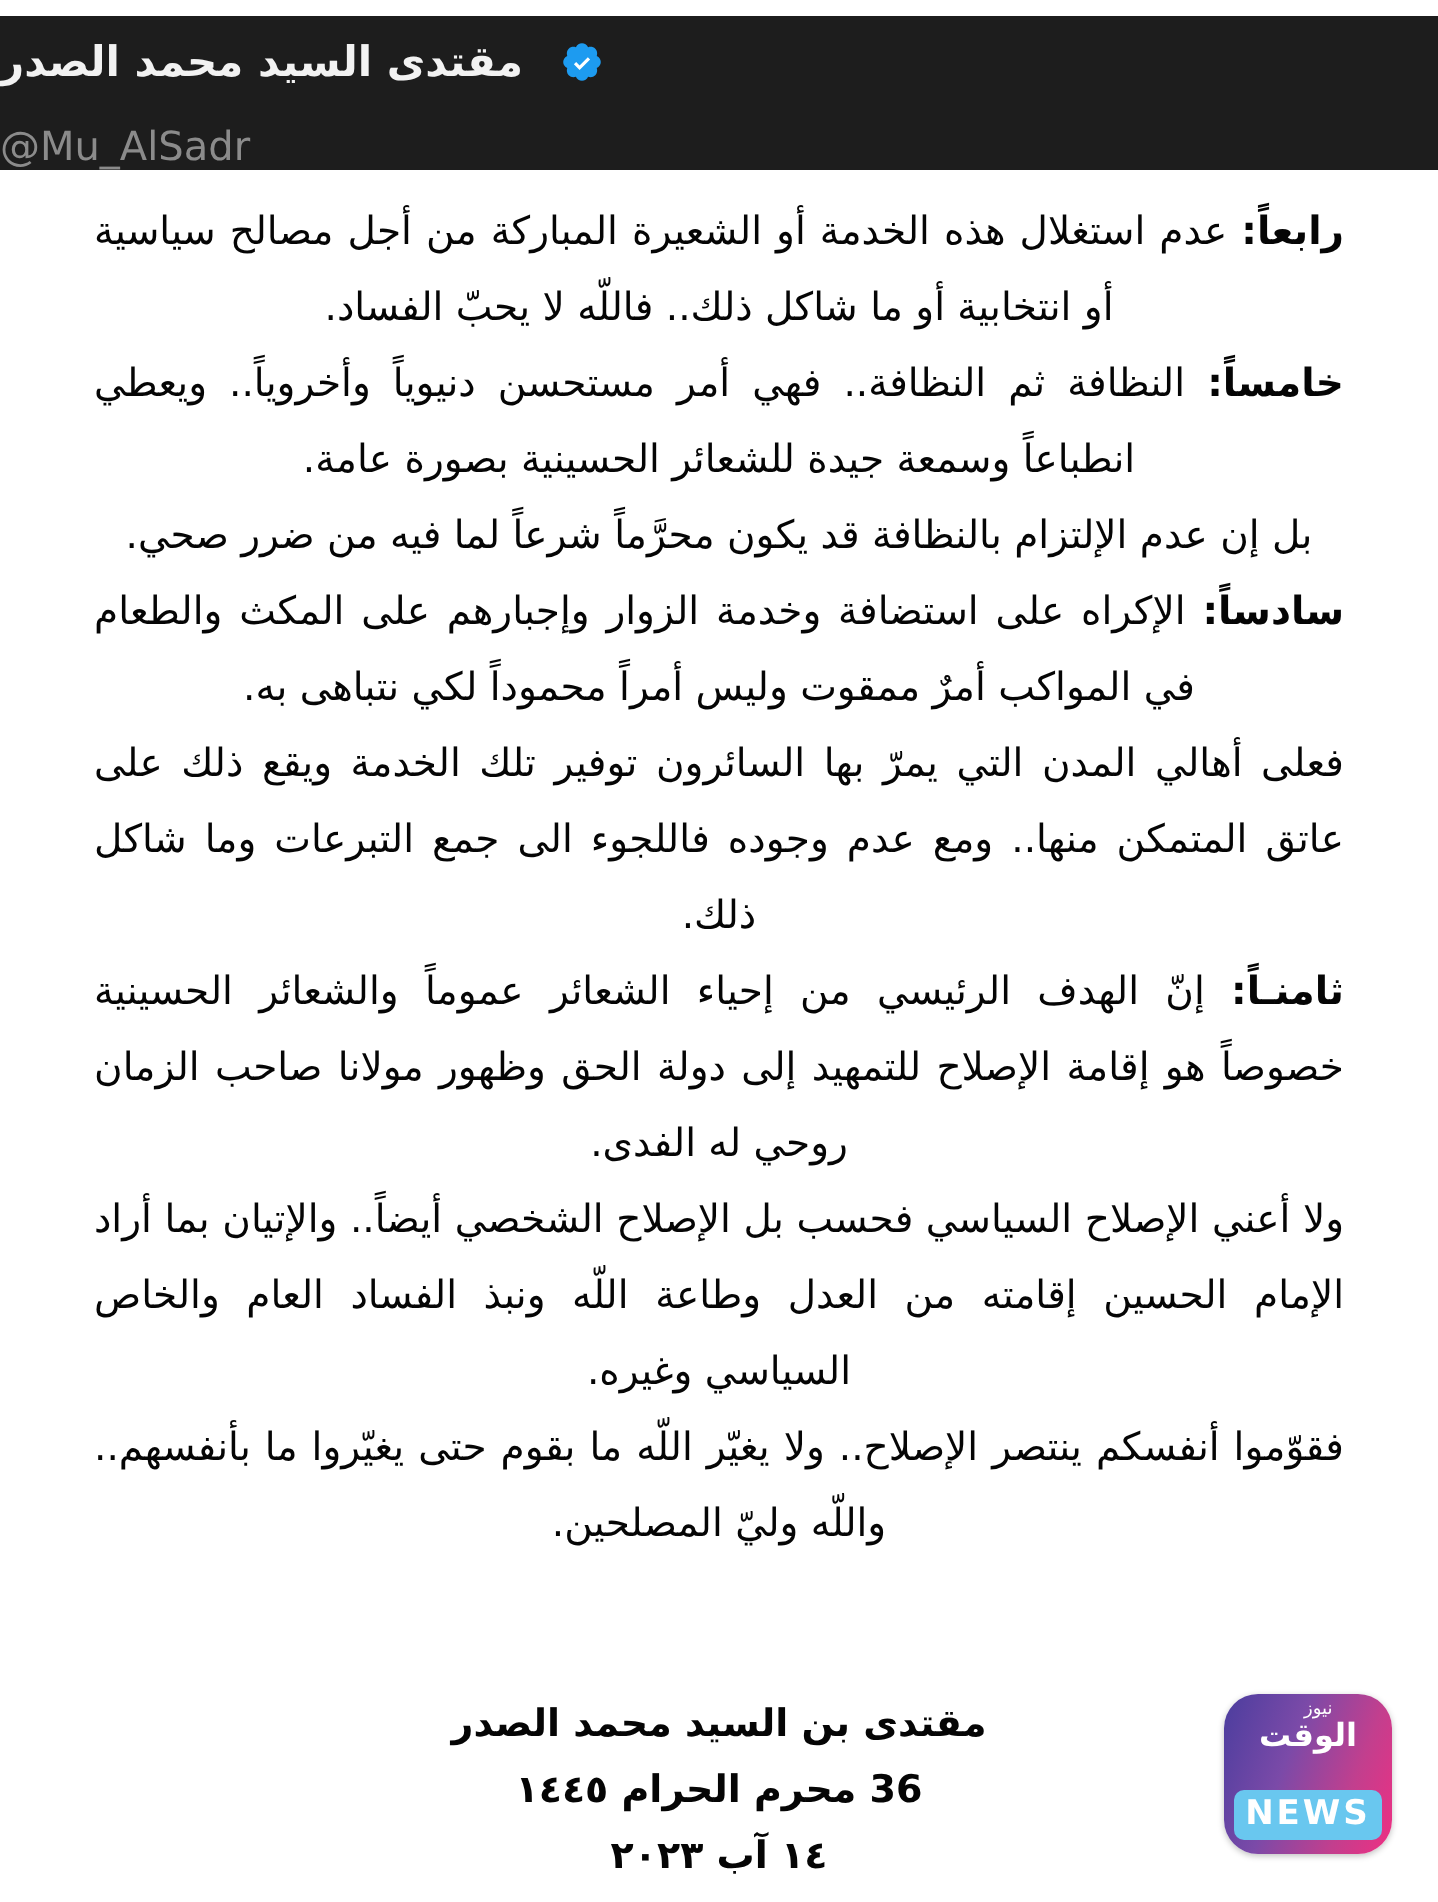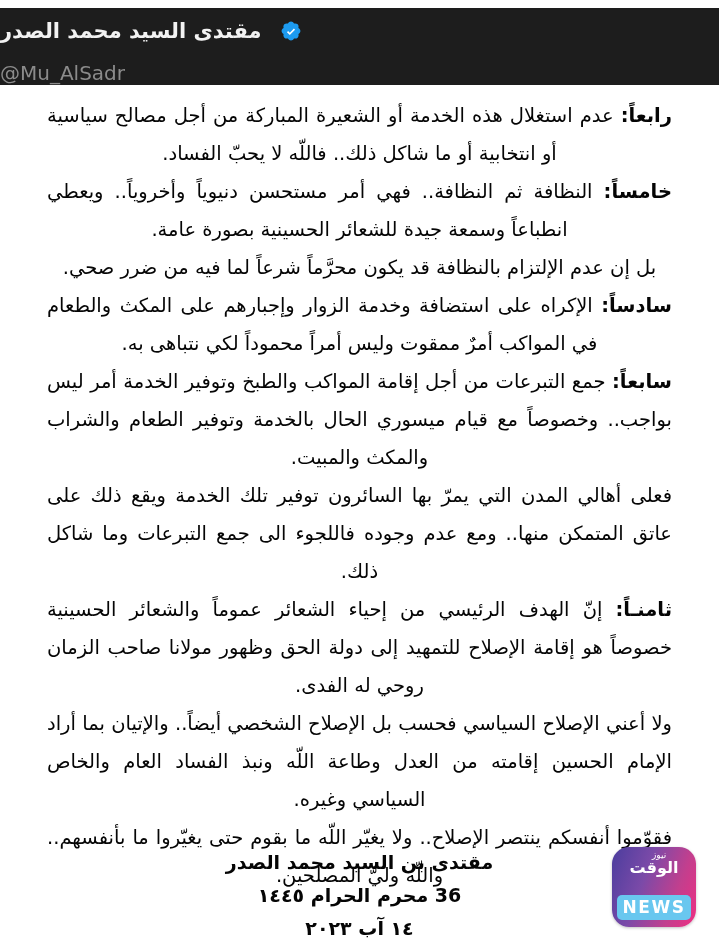--- a/index.html
+++ b/index.html
@@ -165,21 +165,20 @@
     </span>
   </div>
   <div class="handle">@Mu_AlSadr</div>
 </div>
 
 <div class="post-body">
   <p class="para"><b class="lead">رابعاً:</b><span> عدم استغلال هذه الخدمة أو الشعيرة المباركة من أجل مصالح سياسية أو انتخابية أو ما شاكل ذلك.. فاللّه لا يحبّ الفساد.</span></p>
   <p class="para"><b class="lead">خامساً:</b><span> النظافة ثم النظافة.. فهي أمر مستحسن دنيوياً وأخروياً.. ويعطي انطباعاً وسمعة جيدة للشعائر الحسينية بصورة عامة.</span></p>
   <p class="para"><b class="lead"></b><span>بل إن عدم الإلتزام بالنظافة قد يكون محرَّماً شرعاً لما فيه من ضرر صحي.</span></p>
   <p class="para"><b class="lead">سادساً:</b><span> الإكراه على استضافة وخدمة الزوار وإجبارهم على المكث والطعام في المواكب أمرٌ ممقوت وليس أمراً محموداً لكي نتباهى به.</span></p>
-  <p class="para"><b class="lead">سابعاً:</b><span> جمع التبرعات من أجل إقامة المواكب والطبخ وتوفير الخدمة أمر ليس بواجب.. وخصوصاً مع قيام ميسوري الحال بالخدمة وتوفير الطعام والشراب والمكث والمبيت.</span></p>
   <p class="para"><b class="lead"></b><span>فعلى أهالي المدن التي يمرّ بها السائرون توفير تلك الخدمة ويقع ذلك على عاتق المتمكن منها.. ومع عدم وجوده فاللجوء الى جمع التبرعات وما شاكل ذلك.</span></p>
   <p class="para"><b class="lead">ثامنـاً:</b><span> إنّ الهدف الرئيسي من إحياء الشعائر عموماً والشعائر الحسينية خصوصاً هو إقامة الإصلاح للتمهيد إلى دولة الحق وظهور مولانا صاحب الزمان روحي له الفدى.</span></p>
   <p class="para"><b class="lead"></b><span>ولا أعني الإصلاح السياسي فحسب بل الإصلاح الشخصي أيضاً.. والإتيان بما أراد الإمام الحسين إقامته من العدل وطاعة اللّه ونبذ الفساد العام والخاص السياسي وغيره.</span></p>
   <p class="para"><b class="lead"></b><span>فقوّموا أنفسكم ينتصر الإصلاح.. ولا يغيّر اللّه ما بقوم حتى يغيّروا ما بأنفسهم.. واللّه وليّ المصلحين.</span></p>
 </div>
 
 <div class="signature">
   <span class="sig-line">مقتدى بن السيد محمد الصدر</span>
   <span class="sig-line">36 محرم الحرام ١٤٤٥</span>
   <span class="sig-line">١٤ آب ٢٠٢٣</span>

